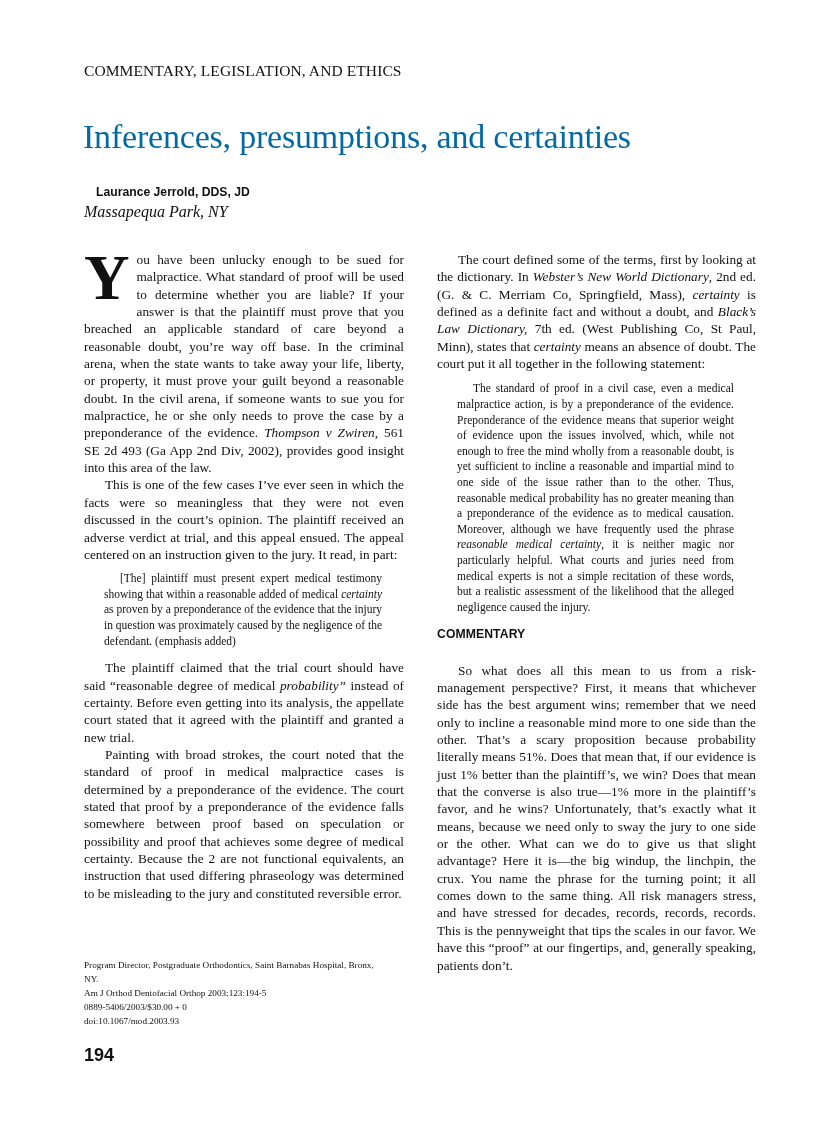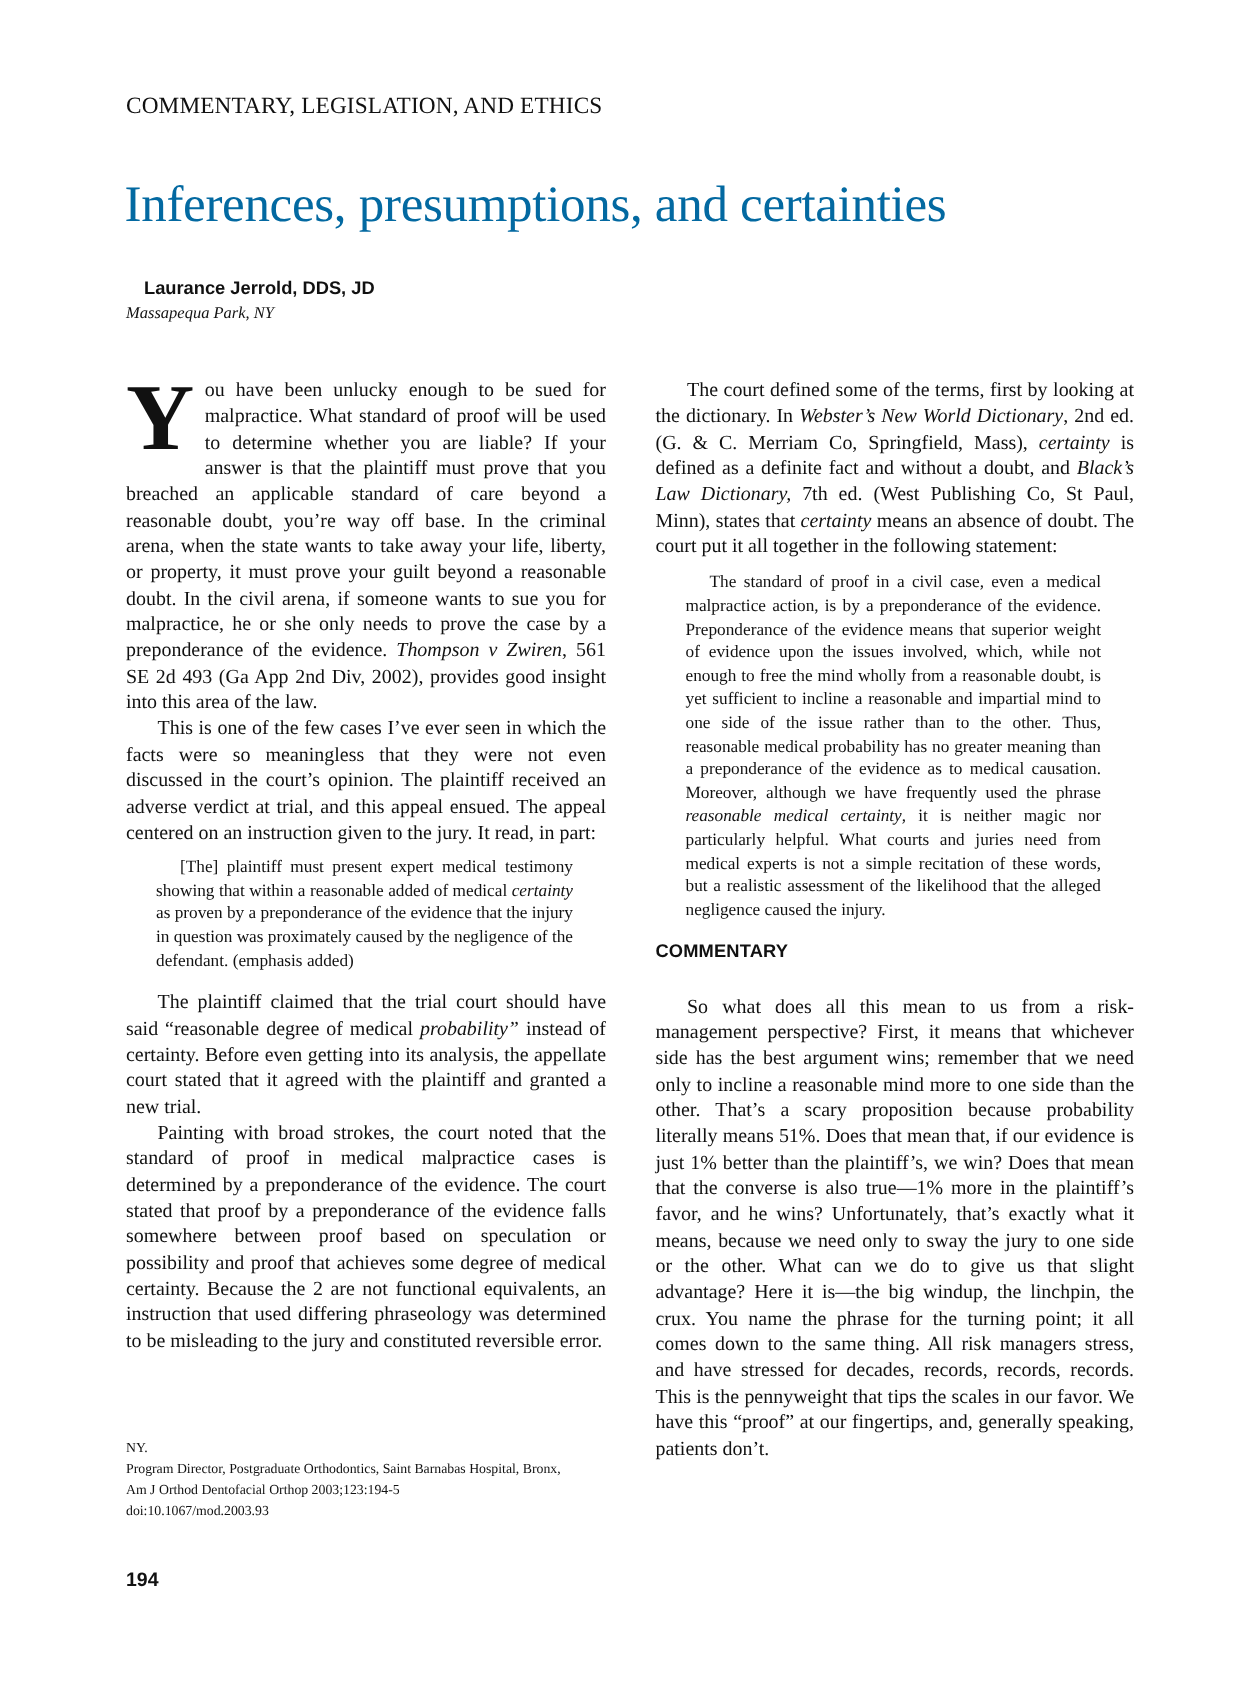--- a/index.html
+++ b/index.html
@@ -1,38 +1,38 @@
 <!DOCTYPE html>
 <html><head>
 <meta charset="utf-8">
 <style>
   html, body { margin: 0; padding: 0; background: #ffffff; }
   body { width: 838px; height: 1122px; position: relative; overflow: hidden; color: #111; font-family: "Liberation Serif", serif; }
   .section-label { position: absolute; left: 84px; top: 62px; font-size: 15.5px; letter-spacing: 0.1px; color: #111; }
   .title { position: absolute; left: 83px; top: 118px; font-size: 34px; font-weight: normal; margin: 0; letter-spacing: -0.2px; color: #0369a1; }
   .author { position: absolute; left: 84px; top: 185px; font-family: "Liberation Sans", sans-serif; font-weight: bold; font-size: 12.2px; color: #111; margin-left: 12px; }
-  .affil { position: absolute; left: 84px; top: 203px; font-style: italic; font-size: 11px; color: #111; }
+  .affil { position: absolute; left: 84px; top: 203px; font-style: italic; font-size: 16px; color: #111; }
 
   .col { position: absolute; top: 251px; font-size: 13.3px; line-height: 17.35px; text-align: justify; }
   .col-left { left: 84px; width: 320px; }
   .col-right { left: 437px; width: 319px; }
   .col p { margin: 0; text-indent: 21px; }
   .col p.noindent { text-indent: 0; }
 
   .dropcap { float: left; font-family: "Liberation Serif", serif; font-weight: bold; font-size: 63px; line-height: 48px; height: 50px; margin: 3px 7px 0 0; padding: 0; }
 
   .bq { margin: 8px 0 10px 0; padding: 0 22px 0 20px; font-size: 11.5px; line-height: 15.6px; text-align: justify; }
   .col-right .bq { padding: 0 22px 0 20px; margin-top: 9px; margin-bottom: 11px; }
   .bq p { text-indent: 16px !important; }
 
   .heading { font-family: "Liberation Sans", sans-serif; font-weight: bold; font-size: 12.2px; margin: 0 0 18px 0; letter-spacing: 0.1px; }
 
   .footnote { position: absolute; left: 84px; top: 958px; width: 330px; font-size: 9.2px; line-height: 14px; color: #111; }
   .footnote div { white-space: nowrap; }
-  .page-num { position: absolute; left: 84px; top: 1045px; font-family: "Liberation Sans", sans-serif; font-weight: bold; font-size: 13px; }
+  .page-num { position: absolute; left: 84px; top: 1045px; font-family: "Liberation Sans", sans-serif; font-weight: bold; font-size: 18px; }
   em, i { font-style: italic; }
 </style>
 </head>
 <body>
 
 <div class="section-label">COMMENTARY, LEGISLATION, AND ETHICS</div>
 <h1 class="title">Inferences, presumptions, and certainties</h1>
 <div class="author">Laurance Jerrold, DDS, JD</div>
 <div class="affil">Massapequa Park, NY</div>
 
@@ -40,23 +40,24 @@
   <p class="noindent"><span class="dropcap">Y</span><span>ou have been unlucky enough to be sued for malpractice. What standard of proof will be used to determine whether you are liable? If your answer is that the plaintiff must prove that you breached an applicable standard of care beyond a reasonable doubt, you’re way off base. In the criminal arena, when the state wants to take away your life, liberty, or property, it must prove your guilt beyond a reasonable doubt. In the civil arena, if someone wants to sue you for malpractice, he or she only needs to prove the case by a preponderance of the evidence.</span> <i>Thompson v Zwiren</i><span>, 561 SE 2d 493 (Ga App 2nd Div, 2002), provides good insight into this area of the law.</span></p>
   <p>This is one of the few cases I’ve ever seen in which the facts were so meaningless that they were not even discussed in the court’s opinion. The plaintiff received an adverse verdict at trial, and this appeal ensued. The appeal centered on an instruction given to the jury. It read, in part:</p>
   <div class="bq">
     <p><span>[The] plaintiff must present expert medical testimony showing that within a reasonable added of medical </span><i>certainty</i><span> as proven by a preponderance of the evidence that the injury in question was proximately caused by the negligence of the defendant. (emphasis added)</span></p>
   </div>
   <p><span>The plaintiff claimed that the trial court should have said “reasonable degree of medical </span><i>probability”</i><span> instead of certainty. Before even getting into its analysis, the appellate court stated that it agreed with the plaintiff and granted a new trial.</span></p>
   <p>Painting with broad strokes, the court noted that the standard of proof in medical malpractice cases is determined by a preponderance of the evidence. The court stated that proof by a preponderance of the evidence falls somewhere between proof based on speculation or possibility and proof that achieves some degree of medical certainty. Because the 2 are not functional equivalents, an instruction that used differing phraseology was determined to be misleading to the jury and constituted reversible error.</p>
 </div>
 
 <div class="footnote">
+  <div>Program Director, Postgraduate Orthodontics, Saint Barnabas Hospital, Bronx,</div>
   <div>NY.</div>
-  <div>Program Director, Postgraduate Orthodontics, Saint Barnabas Hospital, Bronx,</div>
   <div>Am J Orthod Dentofacial Orthop 2003;123:194-5</div>
+  <div>0889-5406/2003/$30.00 + 0</div>
   <div>doi:10.1067/mod.2003.93</div>
 </div>
 <div class="page-num">194</div>
 
 <div class="col col-right">
   <p><span>The court defined some of the terms, first by looking at the dictionary. In </span><i>Webster’s New World Dictionary</i><span>, 2nd ed. (G. &amp; C. Merriam Co, Springfield, Mass), </span><i>certainty</i><span> is defined as a definite fact and without a doubt, and </span><i>Black’s Law Dictionary,</i><span> 7th ed. (West Publishing Co, St Paul, Minn), states that </span><i>certainty</i><span> means an absence of doubt. The court put it all together in the following statement:</span></p>
   <div class="bq">
     <p><span>The standard of proof in a civil case, even a medical malpractice action, is by a preponderance of the evidence. Preponderance of the evidence means that superior weight of evidence upon the issues involved, which, while not enough to free the mind wholly from a reasonable doubt, is yet sufficient to incline a reasonable and impartial mind to one side of the issue rather than to the other. Thus, reasonable medical probability has no greater meaning than a preponderance of the evidence as to medical causation. Moreover, although we have frequently used the phrase </span><i>reasonable medical certainty</i><span>, it is neither magic nor particularly helpful. What courts and juries need from medical experts is not a simple recitation of these words, but a realistic assessment of the likelihood that the alleged negligence caused the injury.</span></p>
   </div>
   <div class="heading">COMMENTARY</div>

